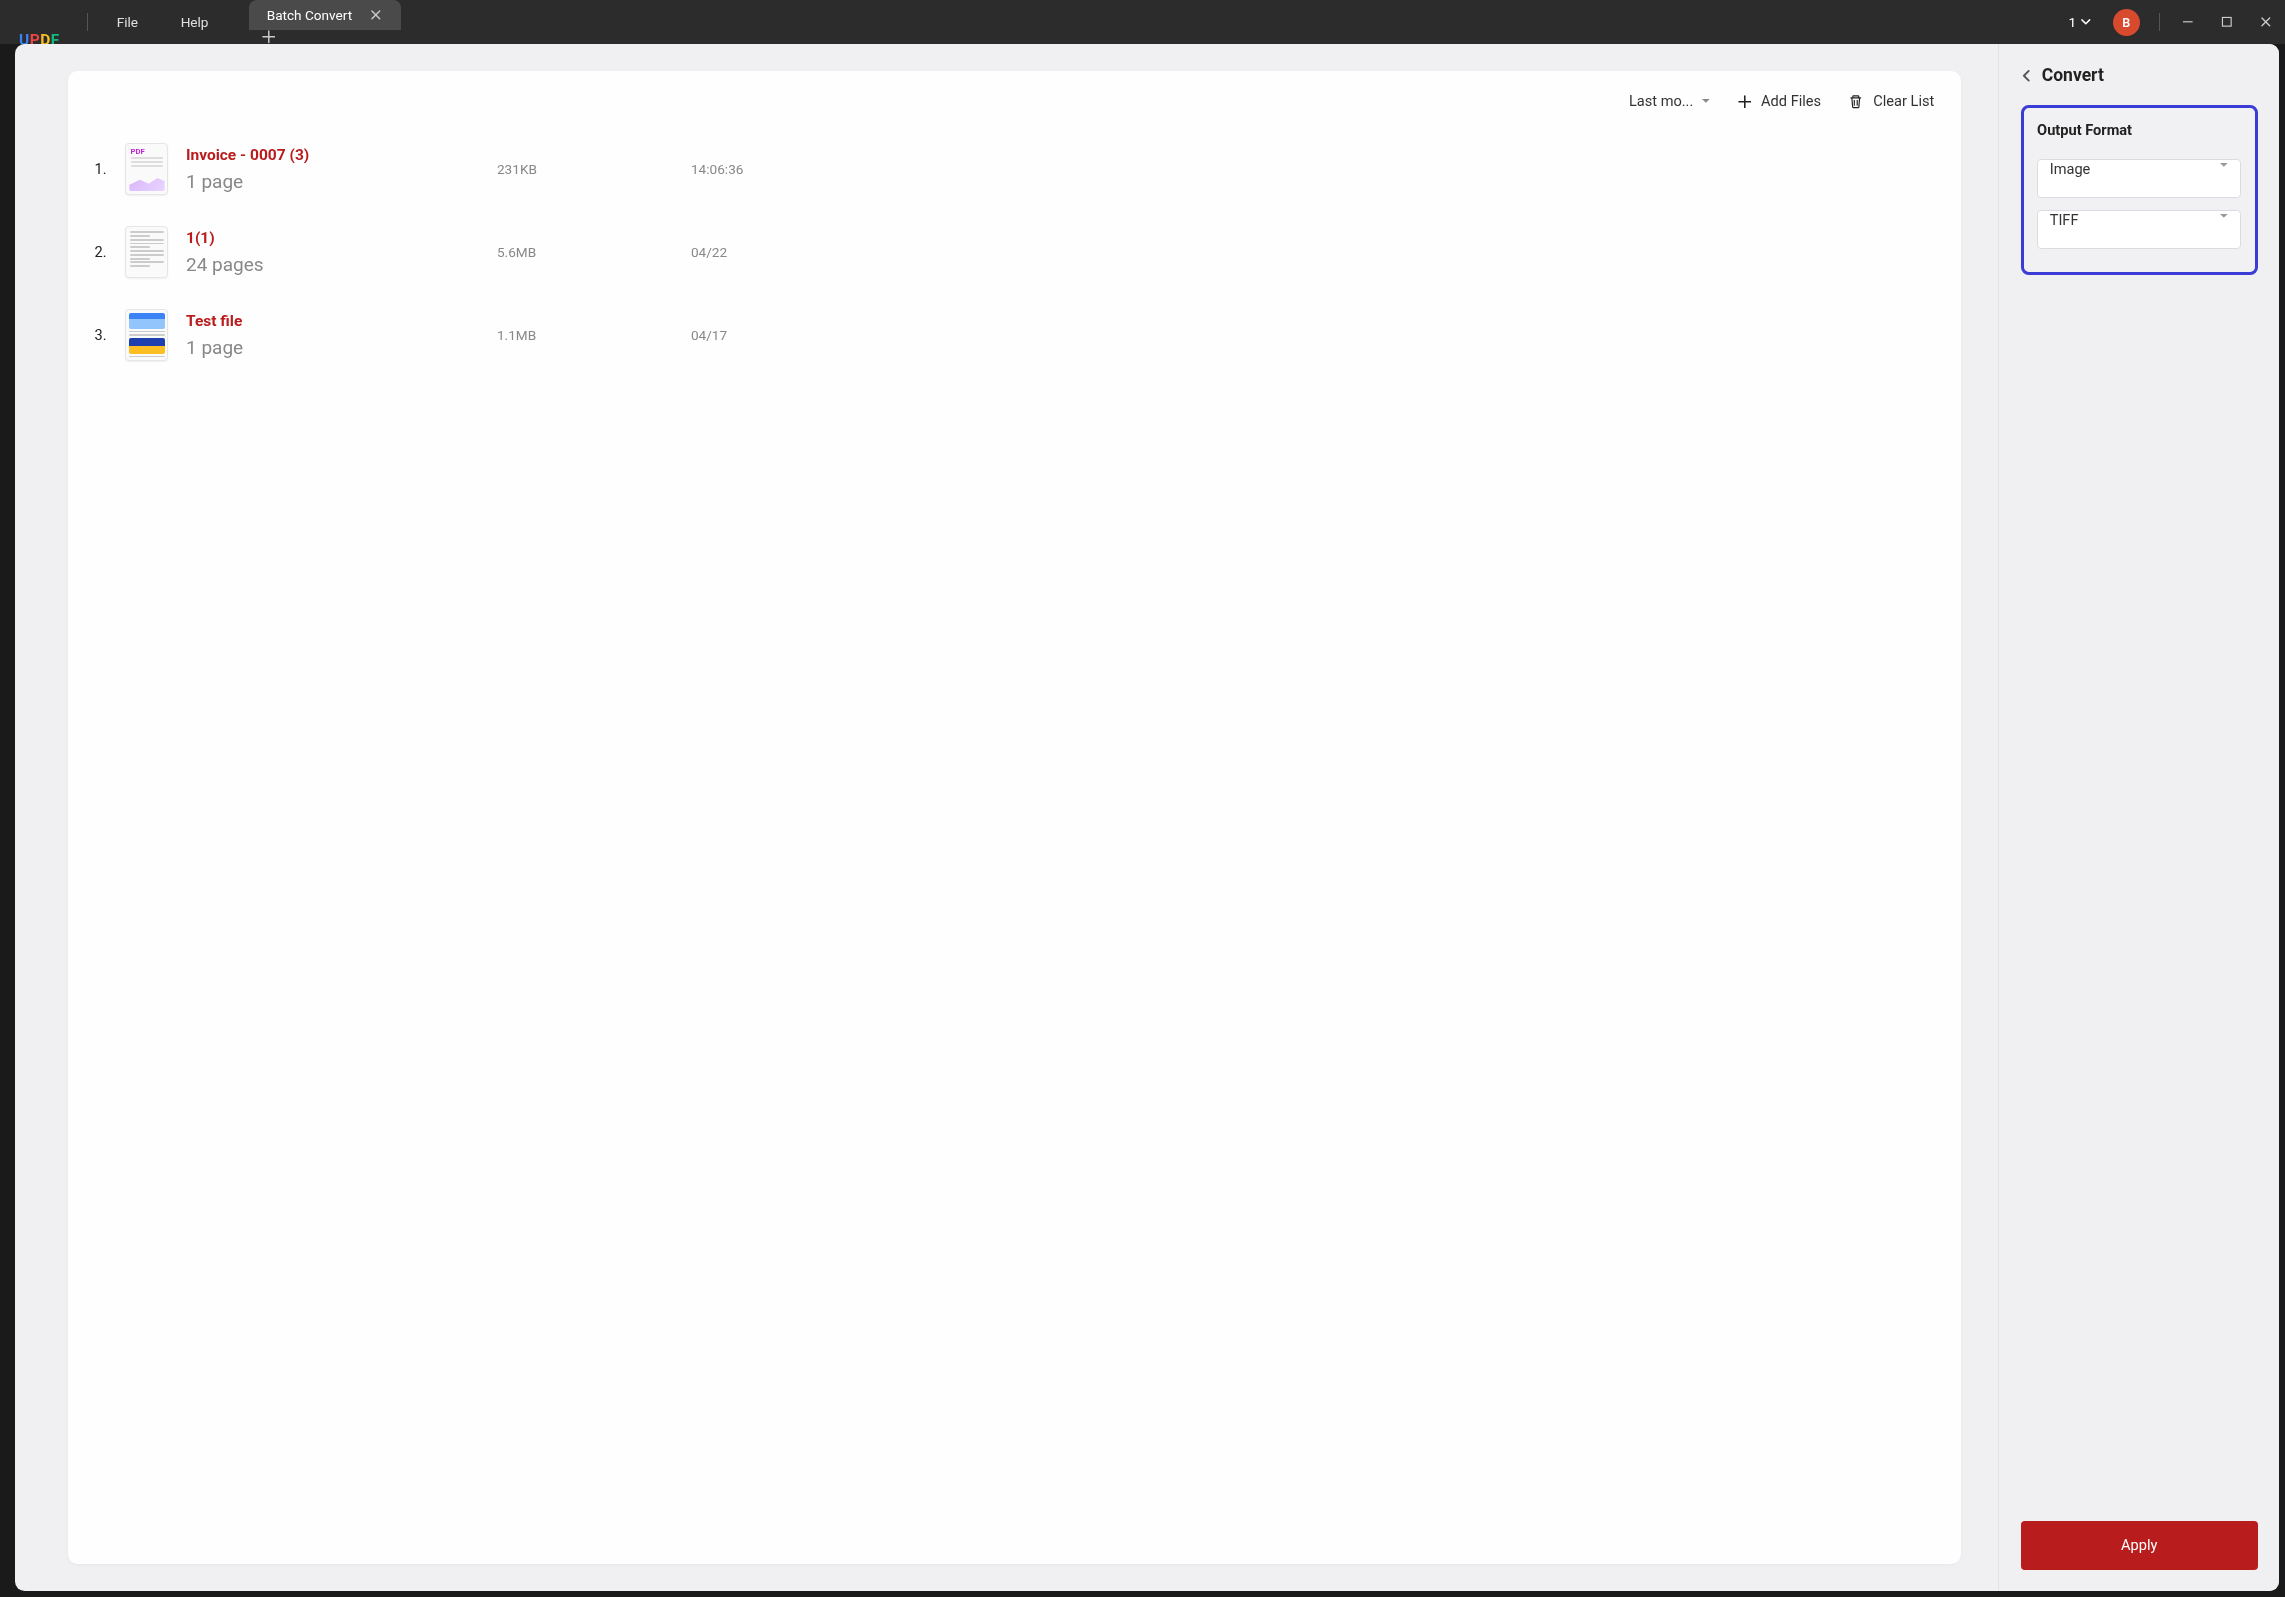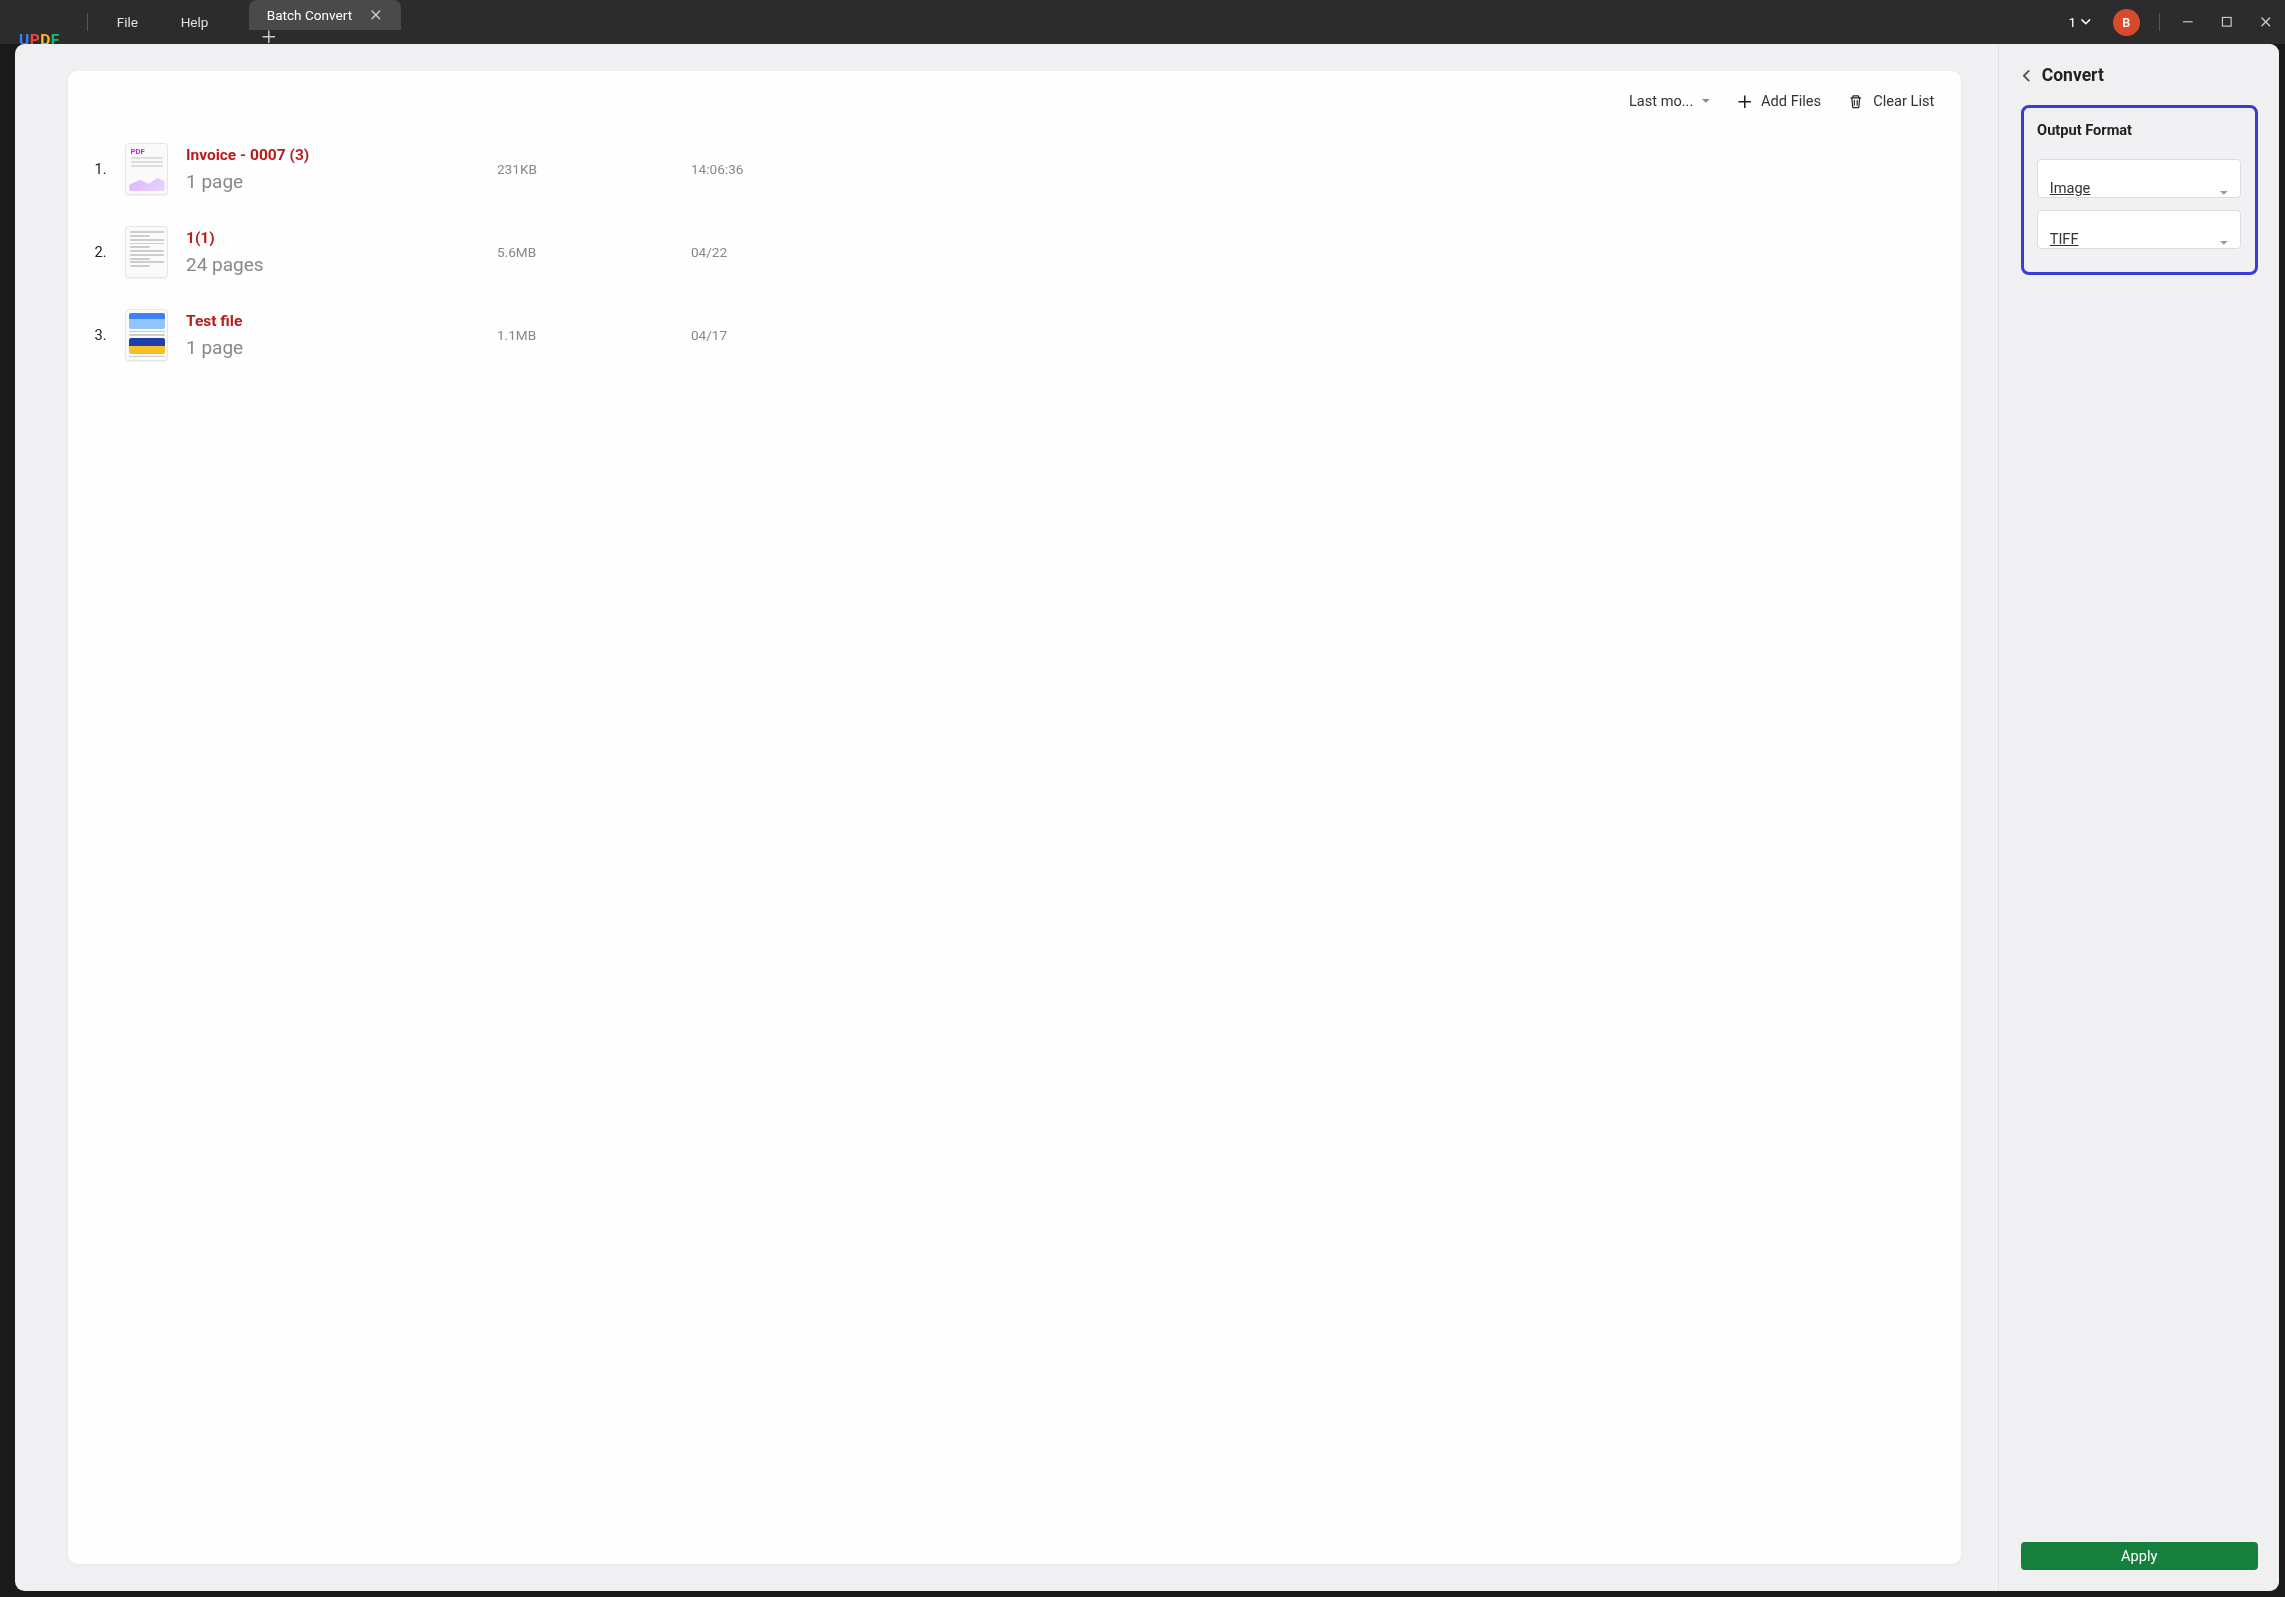--- a/index.html
+++ b/index.html
@@ -52,25 +52,25 @@
 .file-pages { font-size: 19px; color: #888; }
 .file-size { flex: 0 0 194px; font-size: 13.6px; color: #888; }
 .file-date { flex: 0 0 155px; font-size: 13.6px; color: #888; }
 
 .side-panel { width: 281px; background: #f0f0f2; border-left: 1px solid #e2e2e4; display: flex; flex-direction: column; padding: 21.3px 21.3px; }
 .side-header { display: flex; align-items: center; gap: 9.7px; margin-bottom: 19.4px; }
 .back-arrow { cursor: pointer; color: #555; }
 .side-title { font-size: 17.5px; font-weight: 700; color: #222; }
 .output-box { border: 3.9px solid #3b3bd6; border-radius: 7.8px; padding: 13.6px 13.6px 23px; background: #f1f1f3; }
 .out-label { font-size: 14.6px; font-weight: 700; color: #222; margin-bottom: 20px; }
-.select { background: #fff; border: 1px solid #dcdce0; border-radius: 3.9px; height: 39px; display: flex; align-items: flex-end; justify-content: space-between; padding: 0 11.6px; font-size: 14.6px; color: #333; cursor: pointer; margin-bottom: 11.6px; text-decoration: underline; }
+.select { background: #fff; border: 1px solid #dcdce0; border-radius: 3.9px; height: 39px; display: flex; align-items: flex-start; justify-content: space-between; padding: 0 11.6px; font-size: 14.6px; color: #333; cursor: pointer; margin-bottom: 11.6px; }
 .select:last-child { margin-bottom: 0; }
 .caret-down { color: #999; font-size: 9.7px; }
 .side-spacer { flex: 1; }
-.apply-btn { height: 28px; background: #15803d; color: #fff; border-radius: 3.9px; display: flex; align-items: center; justify-content: center; font-size: 14.6px; cursor: pointer; }
+.apply-btn { height: 49px; background: #b91c1c; color: #fff; border-radius: 3.9px; display: flex; align-items: center; justify-content: center; font-size: 14.6px; cursor: pointer; }
 
 svg { display: block; }
 </style>
 </head>
 <body>
 
 <div class="titlebar">
   <div class="logo">
     <span class="u">U</span><span class="p">P</span><span class="d">D</span><span class="f">F</span>
   </div>

